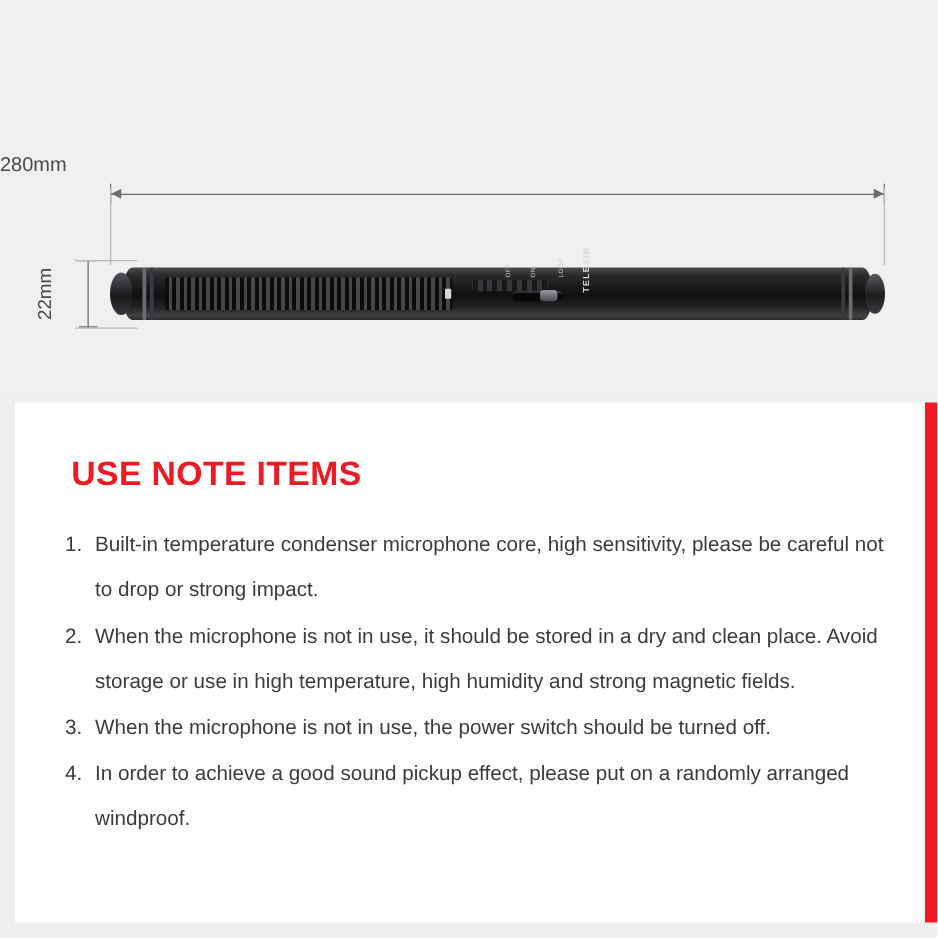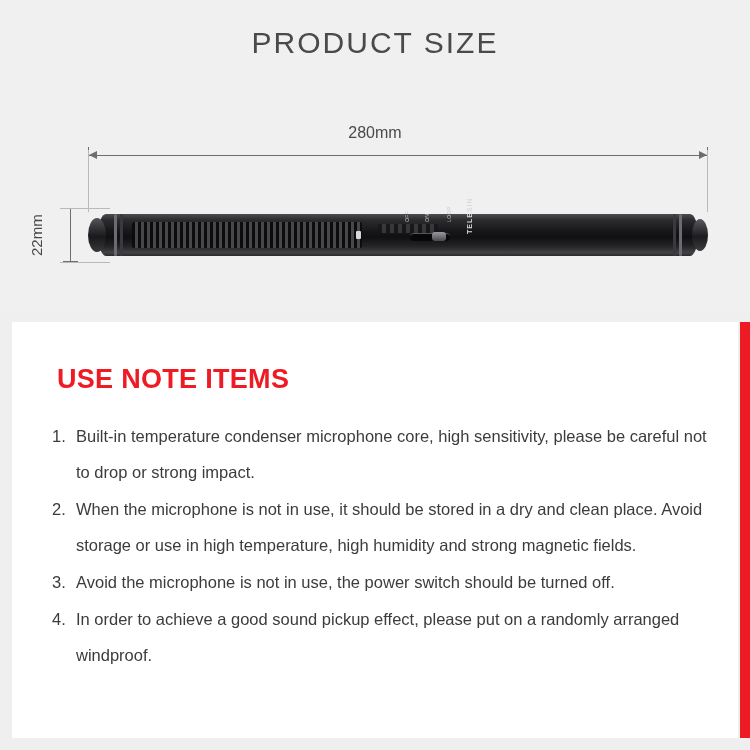--- a/index.html
+++ b/index.html
@@ -63,21 +63,21 @@
     border-bottom: 4px solid transparent;
   }
   .arrow-left  { left: 1px;  border-right: 8px solid #6d6d6d; }
   .arrow-right { right: 1px; border-left: 8px solid #6d6d6d; }
 
   .dim-width-label {
     position: absolute;
     top: 124px;
     left: 0;
     width: 750px;
-    text-align: center;
+    text-align: left;
     font-size: 16px;
     color: #4a4a4a;
   }
 
   
   .dim-height {
     position: absolute;
     left: 70px;
     top: 208px;
     width: 1px;
@@ -308,21 +308,20 @@
     width: 10px;
     height: 416px;
     background: #ee1b24;
   }
 </style>
 </head>
 <body>
 
 <div class="top-section">
 
-  <div class="page-title">PRODUCT SIZE</div>
 
   <div class="dim-width-label">280mm</div>
   <div class="dim-width">
     <span class="arrow-left"></span>
     <span class="arrow-right"></span>
   </div>
   <div class="guide-v guide-v-left"></div>
   <div class="guide-v guide-v-right"></div>
 
   <div class="dim-height-label">22mm</div>
@@ -356,21 +355,21 @@
     <li class="note-item">
       <span class="note-num">1.</span>
       <span class="note-text">Built-in temperature condenser microphone core, high sensitivity, please be careful not to drop or strong impact.</span>
     </li>
     <li class="note-item">
       <span class="note-num">2.</span>
       <span class="note-text">When the microphone is not in use, it should be stored in a dry and clean place. Avoid storage or use in high temperature, high humidity and strong magnetic fields.</span>
     </li>
     <li class="note-item">
       <span class="note-num">3.</span>
-      <span class="note-text">Avoid the microphone is not in use, the power switch should be turned off.</span>
+      <span class="note-text">When the microphone is not in use, the power switch should be turned off.</span>
     </li>
     <li class="note-item">
       <span class="note-num">4.</span>
       <span class="note-text">In order to achieve a good sound pickup effect, please put on a randomly arranged windproof.</span>
     </li>
   </ul>
 </div>
 
 <div class="red-strip"></div>
 

